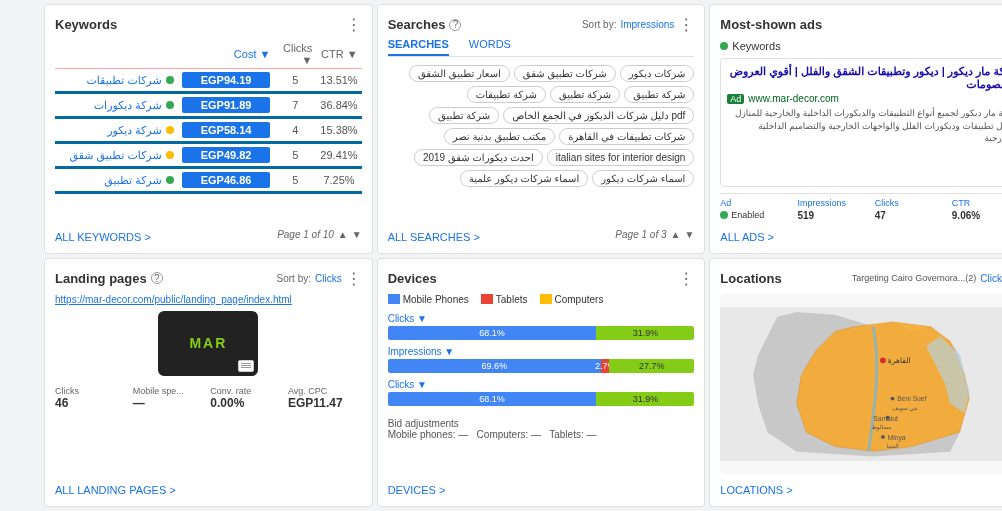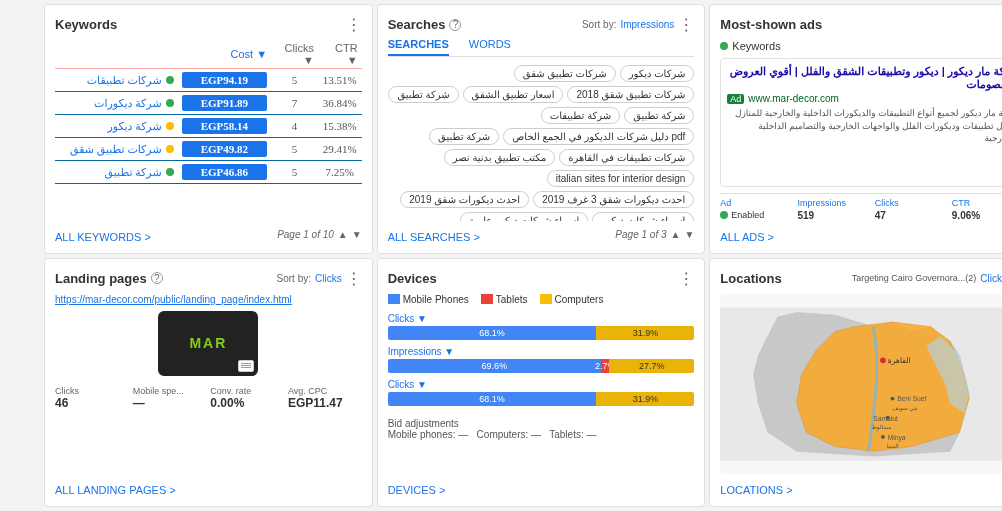--- a/index.html
+++ b/index.html
@@ -56,22 +56,21 @@
       padding: 2px 4px;
       color: #666;
       font-weight: normal;
       border-bottom: 1px solid #fca5a5;
     }
     .kw-table th.sort-col {
       color: #1a73e8;
     }
     .kw-table td {
       padding: 3px 4px;
-      border-bottom: 1px solid #0369a1;
-      font-family: Liberation Serif, serif;
+      border-bottom: 3px solid #0369a1;
     }
     .kw-name {
       color: #1a73e8;
       text-align: right;
       direction: rtl;
       display: flex;
       align-items: center;
       gap: 4px;
     }
     .dot {
@@ -244,21 +243,21 @@
     .bar-track {
       display: flex;
       height: 14px;
       width: 100%;
       border-radius: 2px;
       overflow: hidden;
     }
     .bar-seg { height: 100%; display: flex; align-items: center; justify-content: center; font-size: 9px; color: white; }
     .bar-seg-blue { background: #4285f4; }
     .bar-seg-red { background: #ea4335; }
-    .bar-seg-yellow { background: #eab308; color: #333; }
+    .bar-seg-yellow { background: #84cc16; color: #333; }
     .bid-row { font-size: 10px; color: #555; margin-top: 6px; }
     .map-area {
       flex: 1;
       background: #f8f8f8;
       border-radius: 4px;
       position: relative;
       overflow: hidden;
     }
     .targeting-label { font-size: 9px; color: #555; }
     .map-svg { width: 100%; height: 100%; }
@@ -378,31 +377,29 @@
         <span class="more-icon">⋮</span>
       </div>
     </div>
     <div class="searches-tabs">
       <span class="searches-tab active">SEARCHES</span>
       <span class="searches-tab">WORDS</span>
     </div>
     <div class="tag-cloud" id="tag-cloud">
     <span class="tag">شركات ديكور</span>
         <span class="tag">شركات تطبيق شقق</span>
-        <span class="tag">شركات تطبيق شقق 2018</span>
         <span class="tag">اسعار تطبيق الشقق</span>
         <span class="tag">شركة تطبيق</span>
         <span class="tag">شركة تطبيق</span>
         <span class="tag">شركة تطبيقات</span>
         <span class="tag">pdf دليل شركات الديكور في الجمع الخاص</span>
         <span class="tag">شركة تطبيق</span>
         <span class="tag">شركات تطبيقات في القاهرة</span>
         <span class="tag">مكتب تطبيق بدنية نصر</span>
         <span class="tag">italian sites for interior design</span>
-        <span class="tag">احدث ديكورات شقق 3 غرف 2019</span>
         <span class="tag">احدث ديكورات شقق 2019</span>
         <span class="tag">اسماء شركات ديكور</span>
         <span class="tag">اسماء شركات ديكور علمية</span>
       </div>
     <div class="card-footer">
       <span class="all-link">ALL SEARCHES &gt;</span>
       <span class="page-info">
         <span>Page 1 of 3</span>
         <span>▲</span>
         <span>▼</span>

